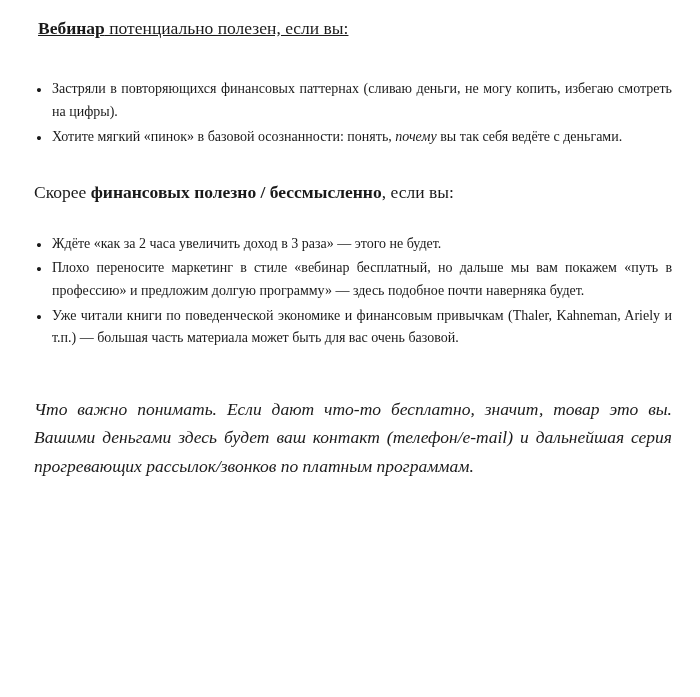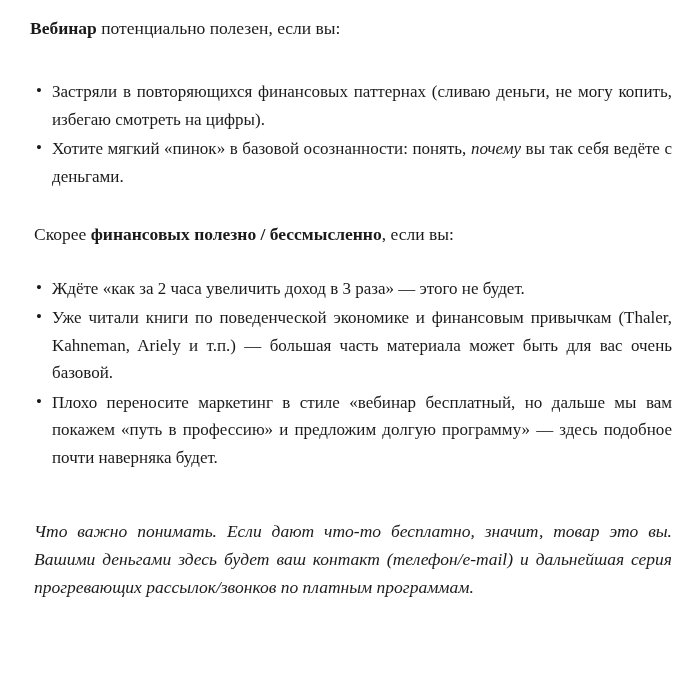--- a/index.html
+++ b/index.html
@@ -20,30 +20,31 @@
     box-sizing: border-box;
     padding: 14px 28px 0 30px;
   }
   .para {
     font-size: 17.5px;
     line-height: 1.62;
     margin: 0 0 10px 0;
     text-align: justify;
   }
   .para.intro {
-    margin: 0 0 18px 0;
+    margin: 0 0 18px 8px;
+    text-decoration: underline;
   }
   ul.bullets {
     list-style: none;
     margin: 0 0 8px 0;
     padding: 0;
   }
   ul.bullets li {
     position: relative;
-    font-size: 17px;
+    font-size: 14px;
     line-height: 1.62;
     padding-left: 22px;
     margin-bottom: 2px;
     text-align: justify;
   }
   ul.bullets li::before {
     content: "\2022";
     position: absolute;
     left: 6px;
     top: -1px;
@@ -91,24 +92,24 @@
     <span>Скорее </span><b>финансовых полезно / бессмысленно</b><span>, если вы:</span>
   </p>
 
   <div class="spacer-sm"></div>
 
   <ul class="bullets">
     <li>
       <span>Ждёте «как за 2 часа увеличить доход в 3 раза» — этого не будет.</span>
     </li>
     <li>
-      <span>Уже читали книги по поведенческой экономике и финансовым привычкам (Thaler, Kahneman, Ariely и т.п.) — большая часть мате­риала может быть для вас очень базовой.</span>
+      <span>Плохо переносите маркетинг в стиле «вебинар бесплатный, но дальше мы вам покажем «путь в профессию» и предложим долгую программу» — здесь подобное почти наверняка будет.</span>
     </li>
     <li>
-      <span>Плохо переносите маркетинг в стиле «вебинар бесплатный, но дальше мы вам покажем «путь в профессию» и предложим долгую программу» — здесь подобное почти наверняка будет.</span>
+      <span>Уже читали книги по поведенческой экономике и финансовым привычкам (Thaler, Kahneman, Ariely и т.п.) — большая часть мате­риала может быть для вас очень базовой.</span>
     </li>
   </ul>
 
   <div class="spacer-lg"></div>
 
   <p class="para closing">Что важно понимать. Если дают что-то бесплатно, значит, товар это вы. Вашими деньгами здесь будет ваш контакт (телефон/e-mail) и дальнейшая серия прогревающих рассылок/звонков по платным программам.</p>
 
 </div>
 
 </body></html>

